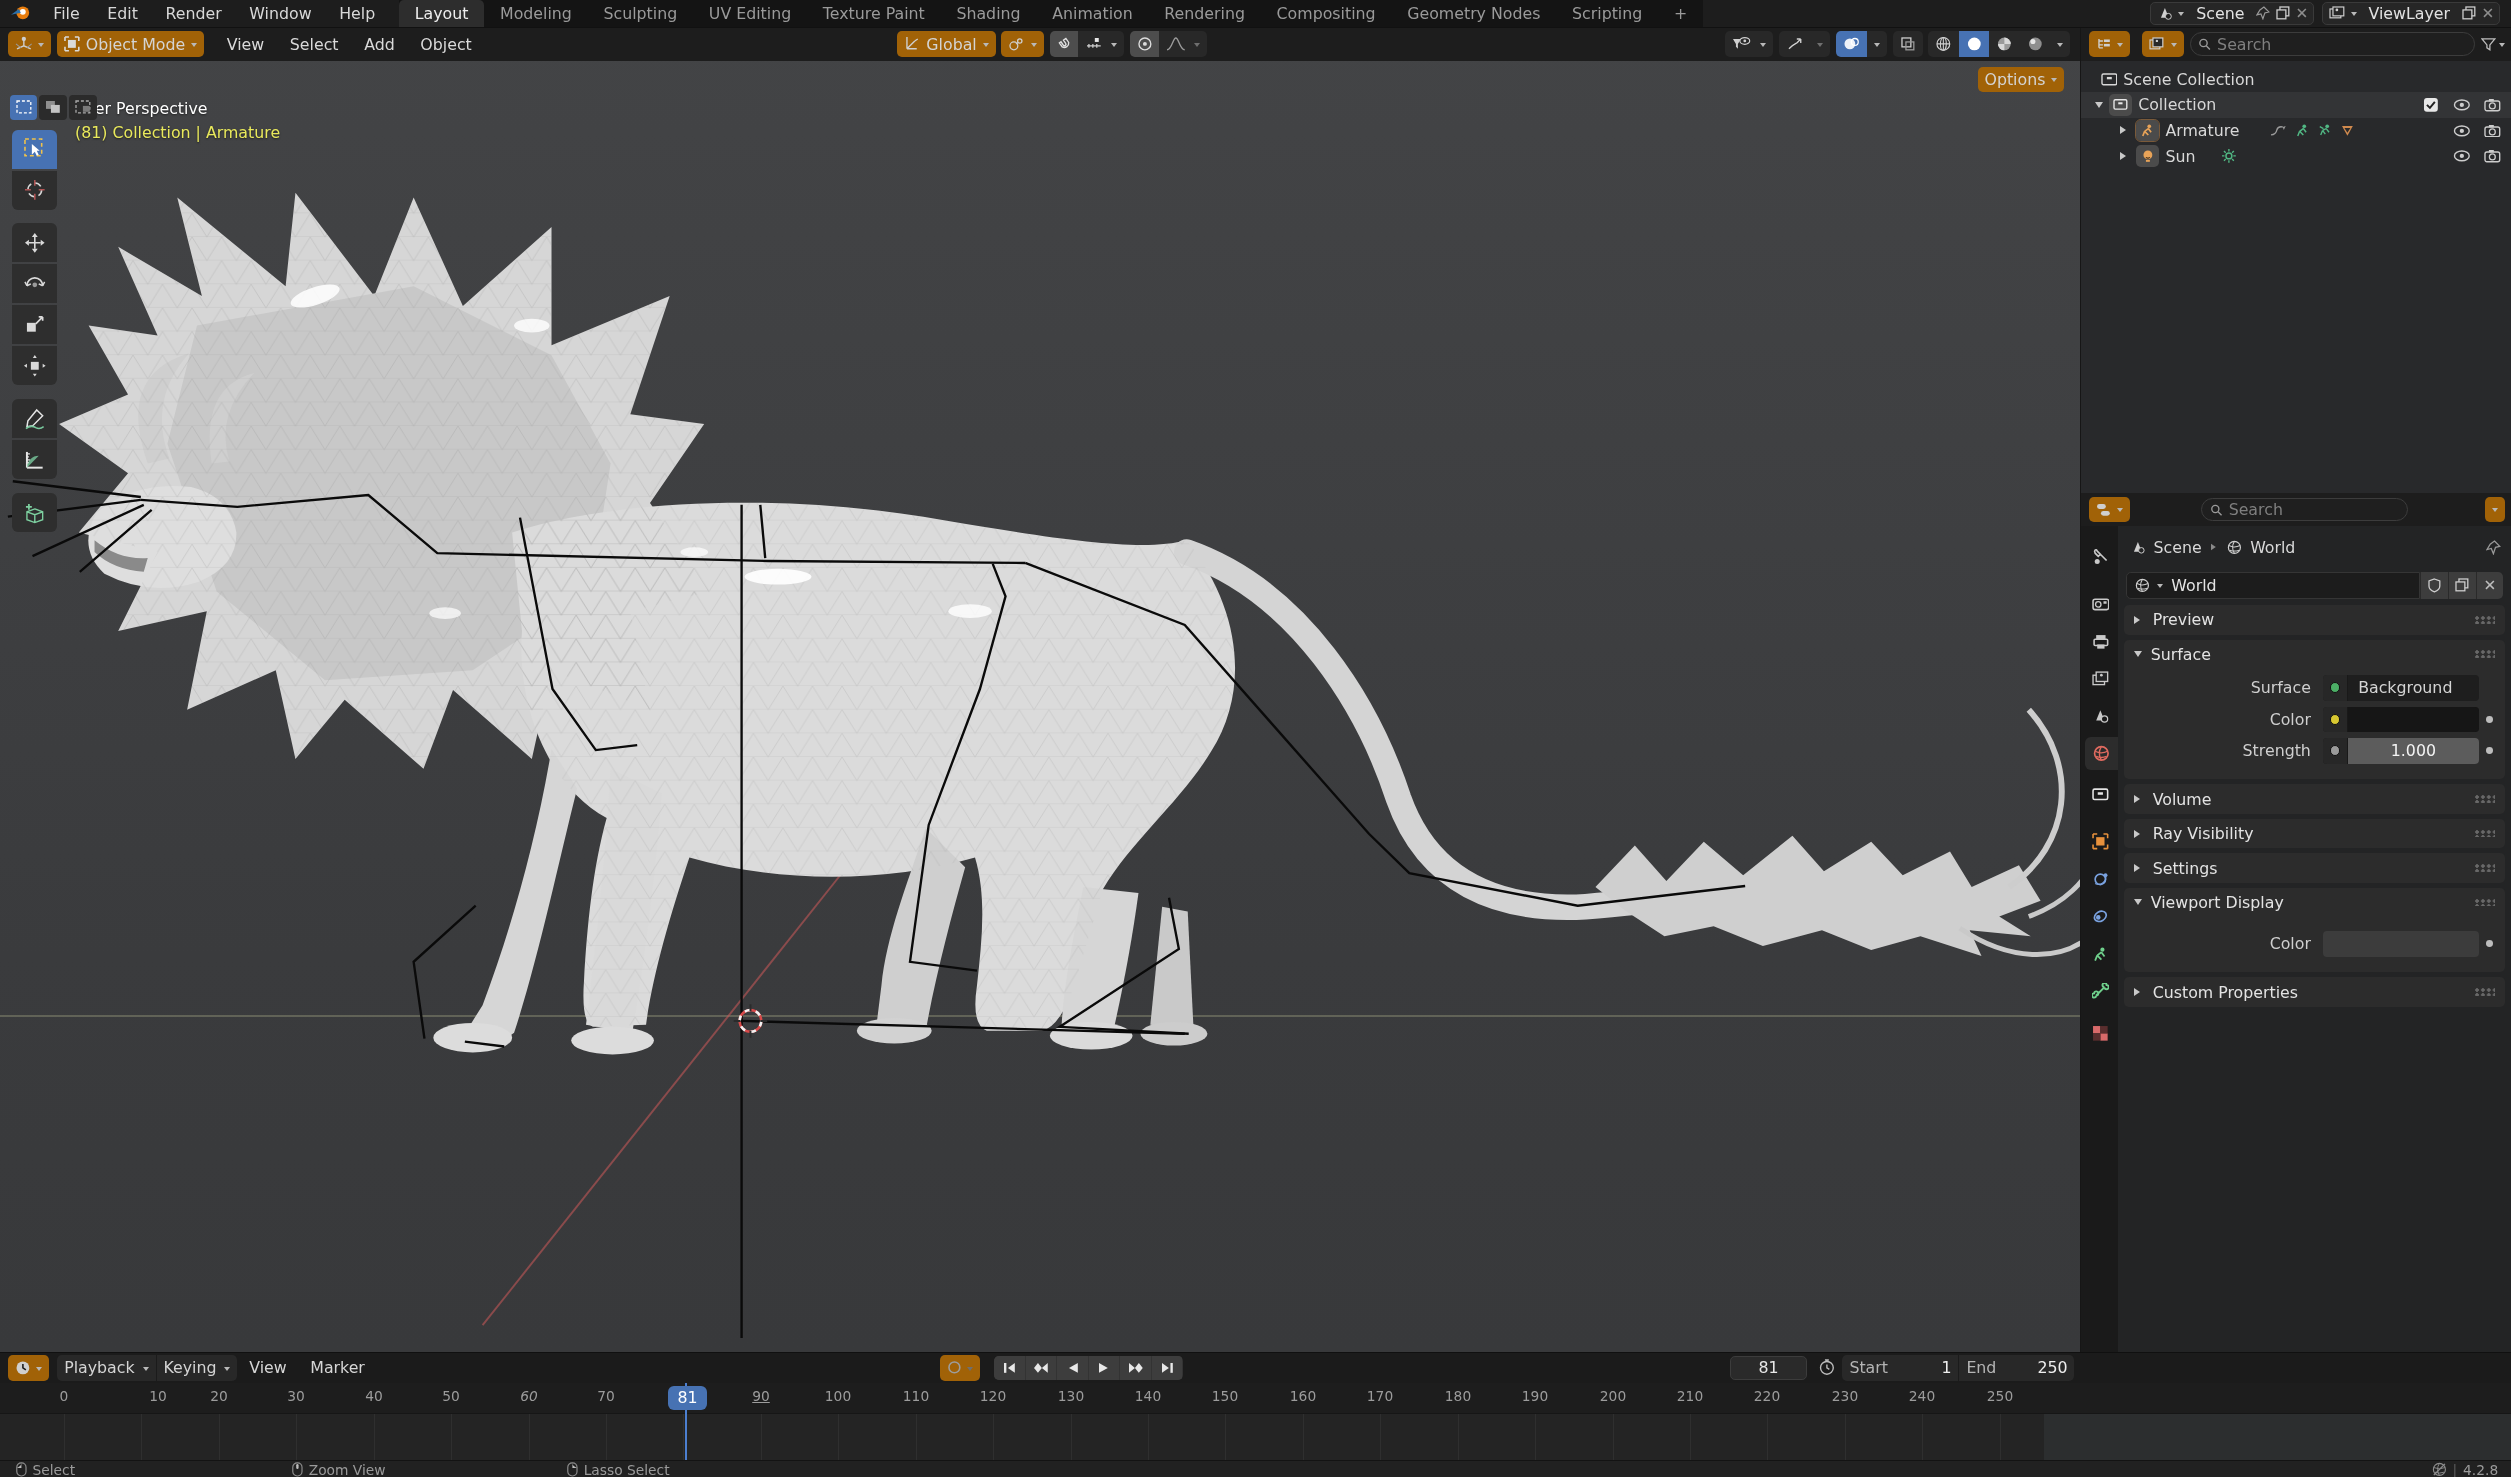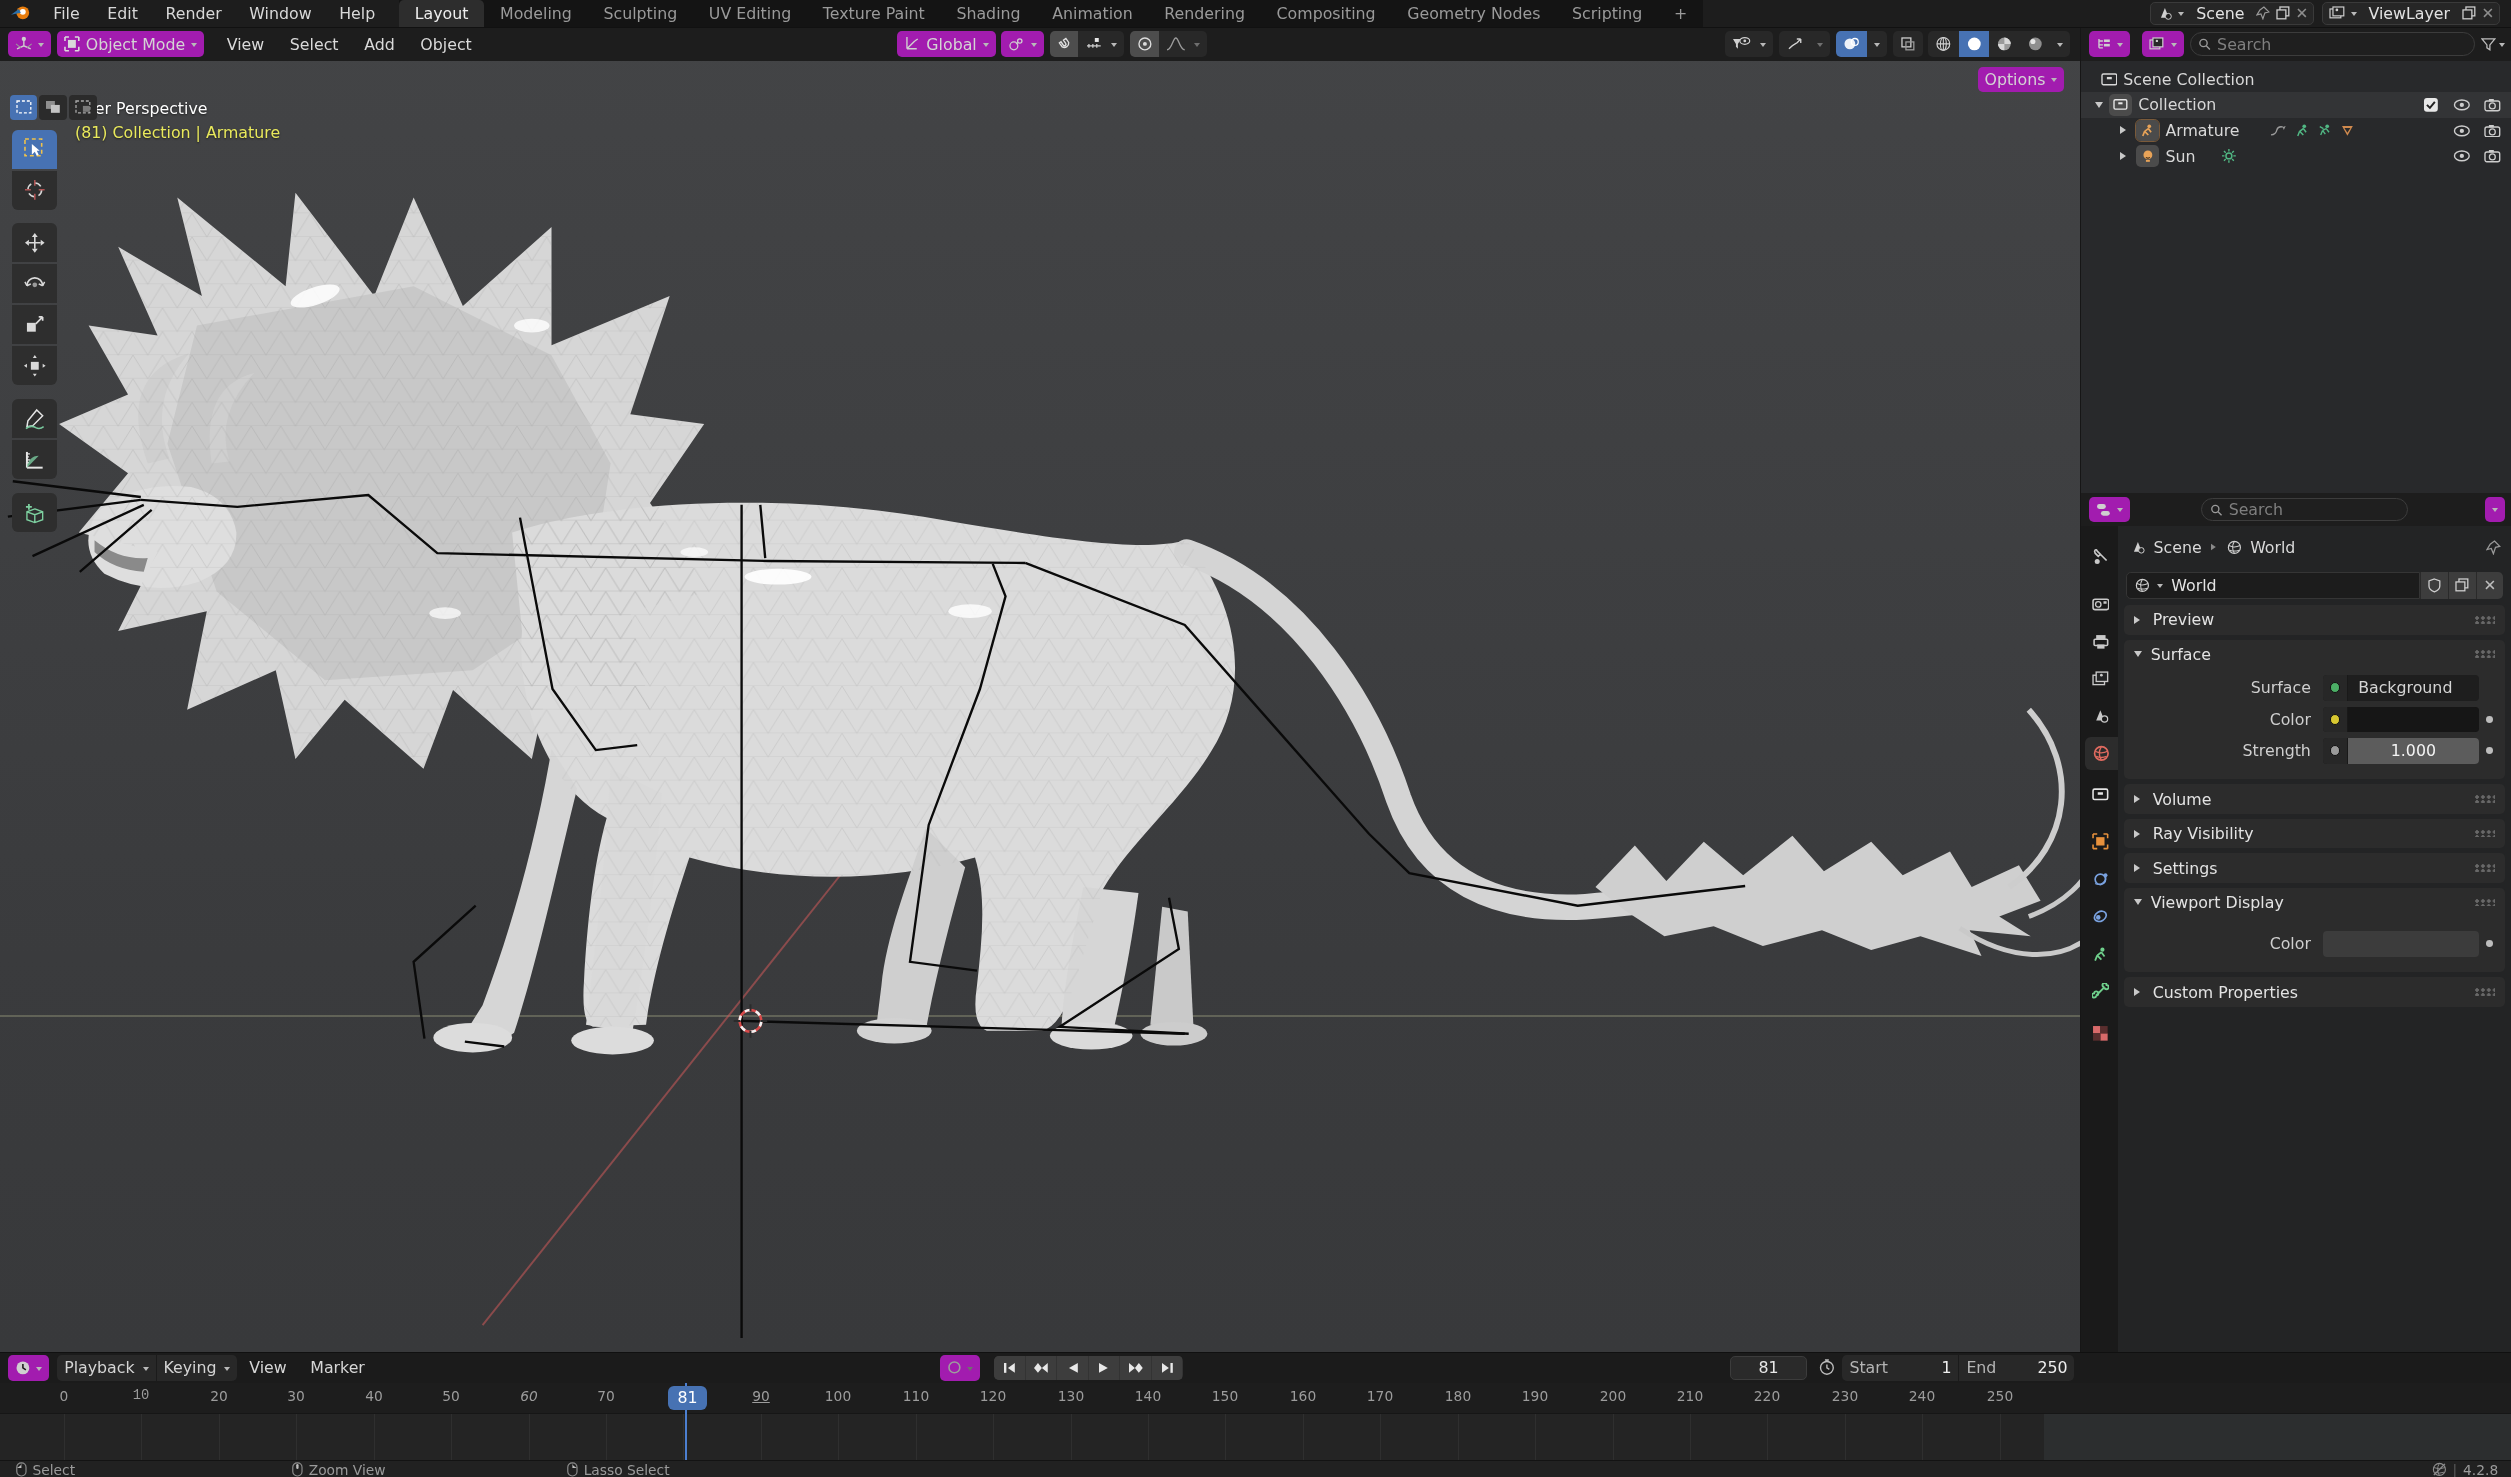--- a/index.html
+++ b/index.html
@@ -29,21 +29,21 @@
     background:radial-gradient(circle 1.6px at 3px 2px,#777 1.5px,transparent 2px),
                radial-gradient(circle 1.6px at 3px 6.9px,#777 1.5px,transparent 2px);
     background-size:5.9px 9.9px; background-repeat:repeat-x; opacity:.8; }
 
   
   #viewport { position:absolute; left:0; top:27.6px; width:2080px; height:1324px;
     background:linear-gradient(#434446,#3a3b3d 70%,#38393b); overflow:hidden; }
   #vheader { position:absolute; left:0; top:0; width:100%; height:33px; background:#1d1d1d;
     display:flex; align-items:center; z-index:10; }
   #vheader .menu { padding:0 12.8px; color:#dadada; }
-  .hbtn { background:#a21caf; border-radius:4.9px; height:25.6px; display:flex; align-items:center;
+  .hbtn { background:#a16207; border-radius:4.9px; height:25.6px; display:flex; align-items:center;
     padding:0 6.9px; gap:5.9px; margin-left:5.9px; }
   .hseg { display:flex; align-items:center; height:25.6px; border-radius:4.9px; overflow:hidden; margin-left:5.9px; }
   .hseg > div { height:25.6px; display:flex; align-items:center; padding:0 6.9px; background:#282828; gap:8px;}
   .hseg > div.on { background:#4772b3; }
   .hseg > div.press { background:#4d4d4d; }
   #vinfo { position:absolute; left:75px; top:71px; z-index:5; text-shadow:0 1px 2px rgba(0,0,0,.55); }
   #vinfo .l1 { color:#fff; margin-bottom:5.9px; }
   #vinfo .l2 { color:#e9e95c; margin-bottom:21.7px; }
   #vinfo table { border-collapse:collapse; color:#f2f2f2; }
   #vinfo td { padding:2px 0; }
@@ -878,21 +878,21 @@
         <span class="grip"></span>
         </div>
     </div>
   </div>
 </div>
 
 <div id="timeline">
   <div id="pastend"></div>
   <div id="truler">
       <span class="tick" style="left: 64px;">0</span>
-      <span class="tick" style="left: 141px; font-family: Liberation Mono, monospace;">10</span>
+      <span class="tick" style="left: 158px;">10</span>
       <span class="tick" style="left: 219px;">20</span>
       <span class="tick" style="left: 296px;">30</span>
       <span class="tick" style="left: 374px;">40</span>
       <span class="tick" style="left: 451px;">50</span>
       <span class="tick" style="left: 529px; font-style: italic;">60</span>
       <span class="tick" style="left: 606px;">70</span>
       <span class="tick" style="left: 683px;">80</span>
       <span class="tick" style="left: 761px; text-decoration: underline;">90</span>
       <span class="tick" style="left: 838px;">100</span>
       <span class="tick" style="left: 916px;">110</span>

